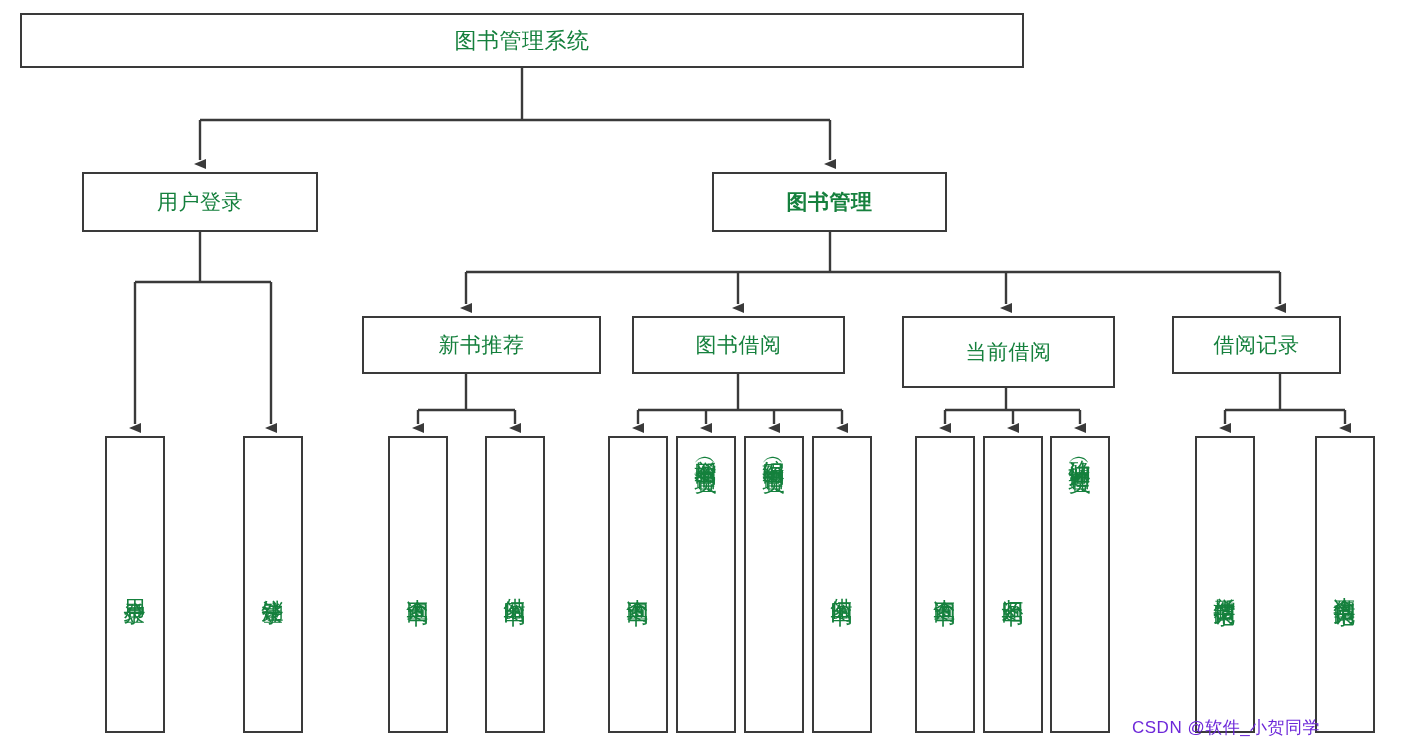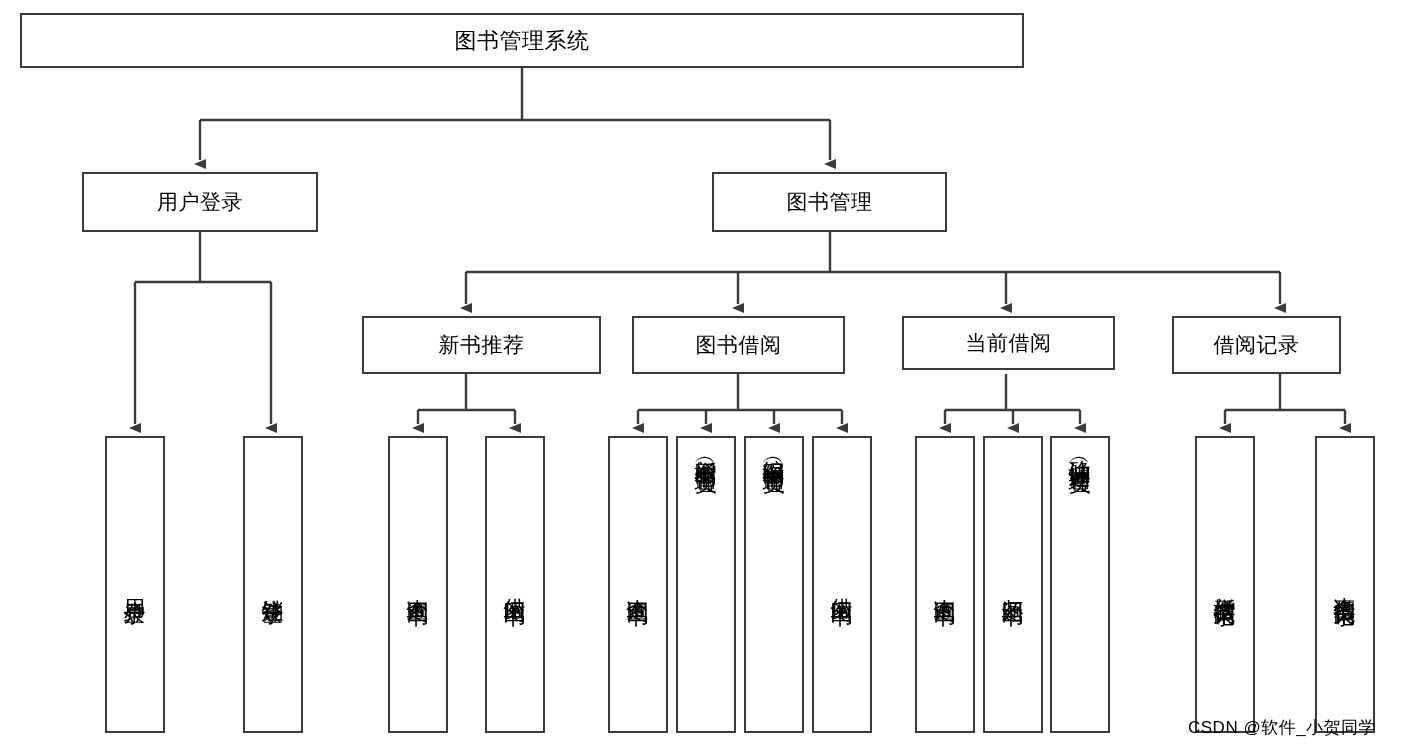--- a/index.html
+++ b/index.html
@@ -29,21 +29,21 @@
     pointer-events: none;
   }
   .node {
     position: absolute;
     box-sizing: border-box;
     background: #ffffff;
     border: 2px solid #3a3a3a;
     display: flex;
     align-items: center;
     justify-content: center;
-    color: #000000;
+    color: #15803d;
   }
   .node .label {
     display: block;
     text-align: center;
     line-height: 1.18;
     letter-spacing: 0.5px;
   }
   
   .node.horiz .label {
     writing-mode: horizontal-tb;
@@ -64,24 +64,24 @@
     line-height: 1.05;
     letter-spacing: 2px;
     white-space: nowrap;
   }
   .node.vert.centered {
     align-items: center;
     padding-top: 0;
   }
   .watermark {
     position: absolute;
-    left: 1188px;
+    left: 1132px;
     top: 716px;
     font-size: 17px;
-    color: #000000;
+    color: #6d28d9;
     white-space: nowrap;
     letter-spacing: 0.5px;
     font-family: "Liberation Sans", "DejaVu Sans", sans-serif;
   }
 </style>
 </head>
 <body>
 
 <div id="diagram-root">
 
@@ -136,31 +136,31 @@
     </g>
   </svg>
 
   <div class="node horiz root" style="left:20px; top:13px; width:1004px; height:55px;">
     <span class="label">图书管理系统</span>
   </div>
 
   <div class="node horiz" style="left:82px; top:172px; width:236px; height:60px;">
     <span class="label">用户登录</span>
   </div>
-  <div class="node horiz" style="left:712px; top:172px; width:235px; height:60px;">
+  <div class="node horiz" style="left:712px; top:172px; width:235px; height:60px;font-weight:bold;">
     <span class="label">图书管理</span>
   </div>
 
   <div class="node horiz" style="left:362px; top:316px; width:239px; height:58px;">
     <span class="label">新书推荐</span>
   </div>
   <div class="node horiz" style="left:632px; top:316px; width:213px; height:58px;">
     <span class="label">图书借阅</span>
   </div>
-  <div class="node horiz" style="left:902px; top:316px; width:213px; height:54px;">
+  <div class="node horiz" style="left:902px; top:316px; width:213px; height:72px;">
     <span class="label">当前借阅</span>
   </div>
   <div class="node horiz" style="left:1172px; top:316px; width:169px; height:58px;">
     <span class="label">借阅记录</span>
   </div>
 
   <div class="node vert centered" style="left:105px; top:436px; width:60px; height:297px;">
     <span class="label">用户登录</span>
   </div>
   <div class="node vert centered" style="left:243px; top:436px; width:60px; height:297px;">

